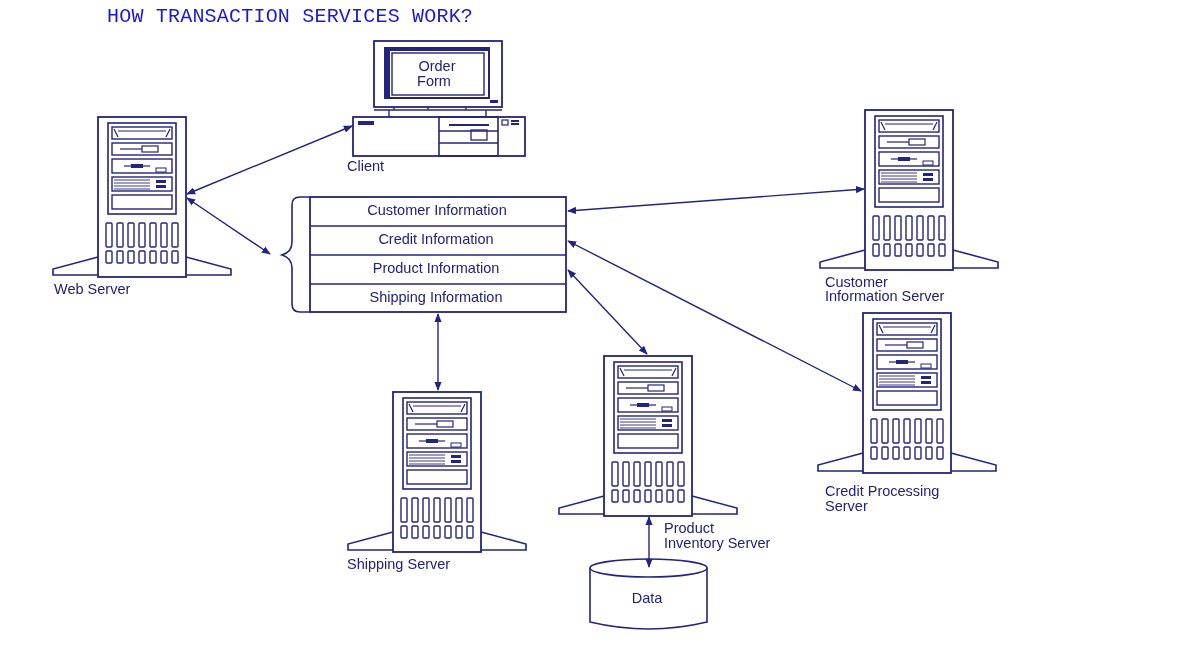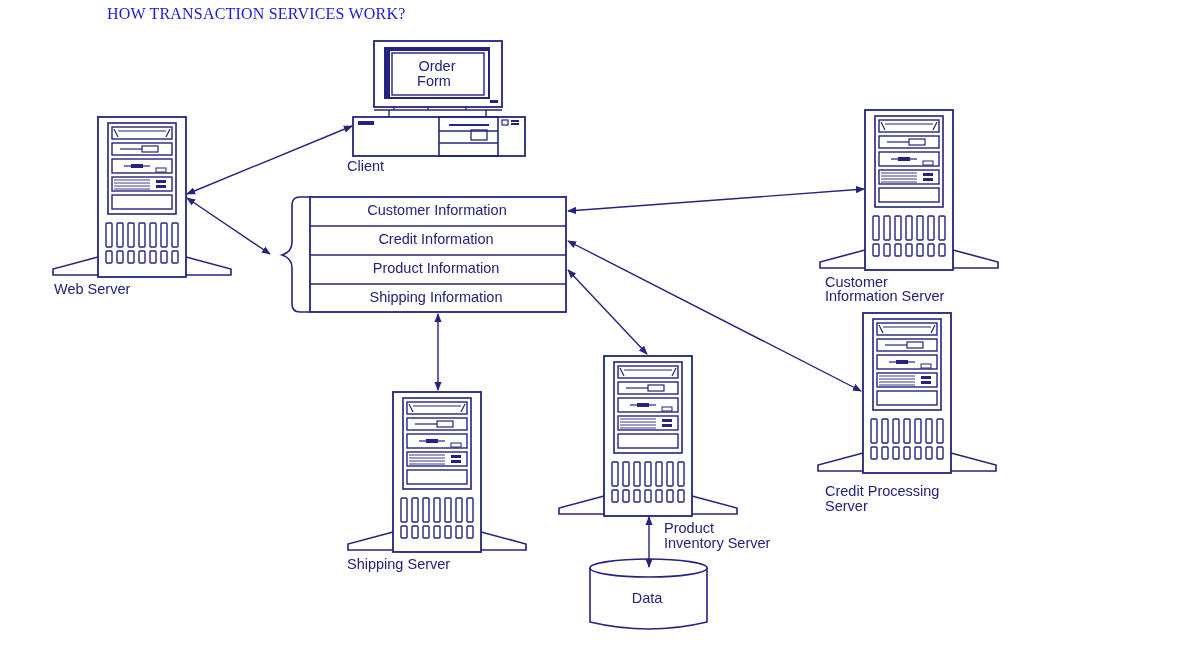--- a/index.html
+++ b/index.html
@@ -1,17 +1,17 @@
 <!DOCTYPE html>
 <html><head>
 <meta charset="utf-8">
 <style>
   html, body { margin:0; padding:0; background:#ffffff; }
   body { width:1185px; height:651px; position:relative; overflow:hidden; font-family:"Liberation Sans", sans-serif; }
-  #title { position:absolute; left:107px; top:5px; font-family:Liberation Serif, serif; font-size:16px; color:#1a1ad6; letter-spacing:0.2px; white-space:nowrap; }
+  #title { position:absolute; left:107px; top:5px; font-family:Liberation Mono, monospace; font-size:20px; color:#1a1ad6; letter-spacing:0.2px; white-space:nowrap; }
   svg#diagram { position:absolute; left:0; top:0; }
   .lbl { font-family:"Liberation Sans", sans-serif; font-size:14.5px; fill:#22227a; }
   .boxlbl { font-family:"Liberation Sans", sans-serif; font-size:14.5px; fill:#22227a; }
 </style>
 </head>
 <body>
 
 <div id="title">HOW TRANSACTION SERVICES WORK?</div>
 
 <svg id="diagram" width="1185" height="651" viewBox="0 0 1185 651" xmlns="http://www.w3.org/2000/svg">

